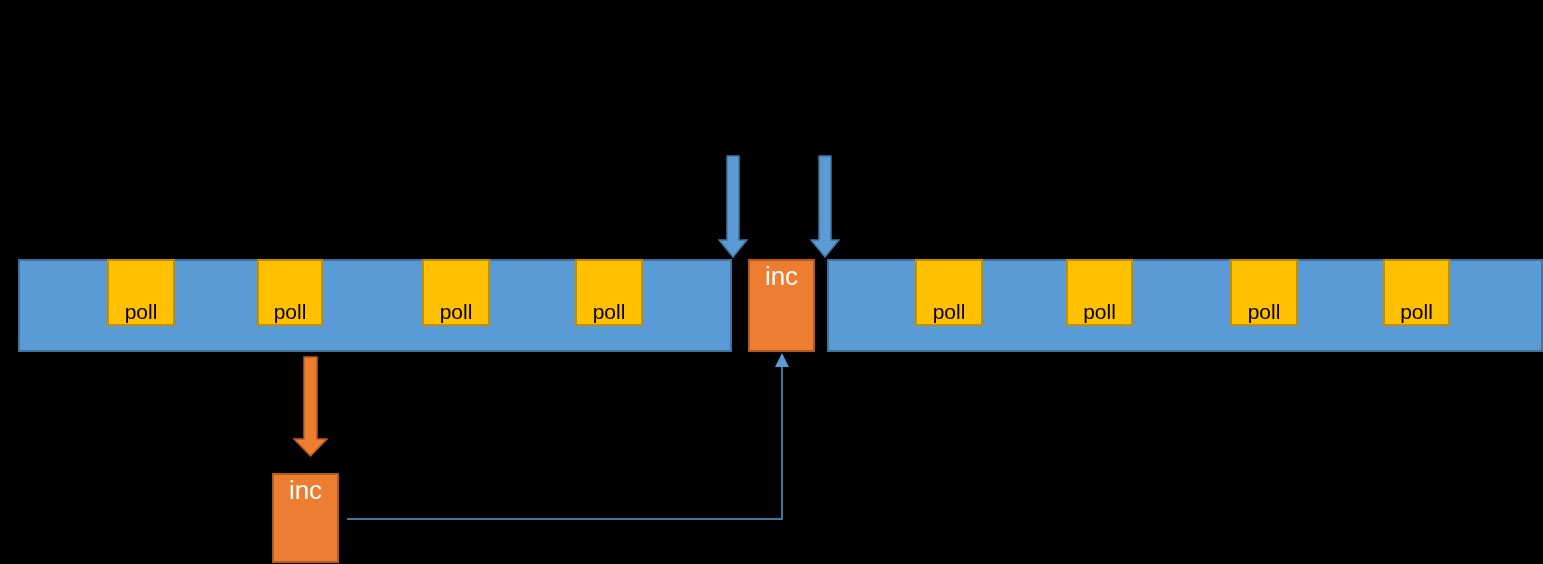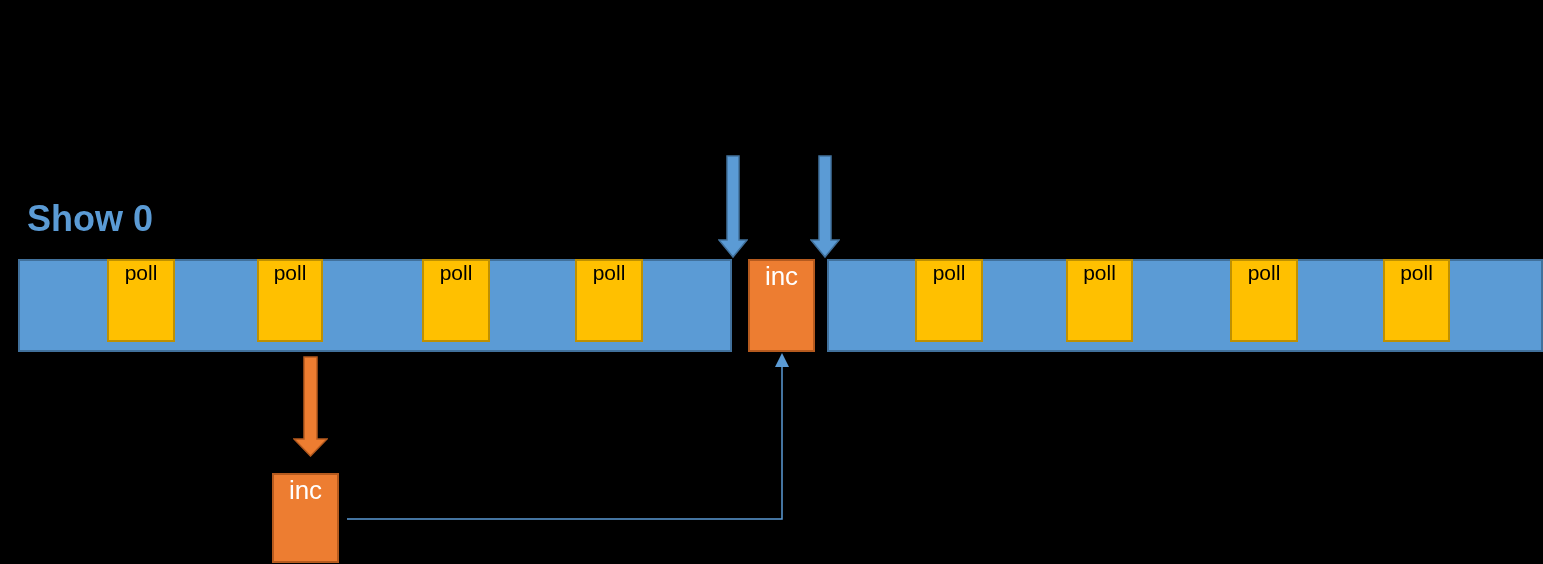--- a/index.html
+++ b/index.html
@@ -33,28 +33,28 @@
     box-sizing: border-box;
     background: var(--blue-fill, #5B9BD5);
     border: 2px solid var(--blue-border, #41719C);
   }
   #segment-show0 { left: 18px;  width: 714px; }
   #segment-show1 { left: 827px; width: 716px; }
 
   .poll-block {
     position: absolute;
     top: 259px;
-    height: 83px;
+    height: 67px;
     box-sizing: border-box;
     background: var(--yellow-fill, #FFC000);
     border: 2px solid var(--yellow-border, #BF9000);
     color: #000;
     font-size: 21px;
     display: flex;
-    align-items: flex-start;
+    align-items: flex-end;
     justify-content: center;
     z-index: 2;
   }
   .inc-block {
     position: absolute;
     box-sizing: border-box;
     background: var(--orange-fill, #ED7D31);
     border: 2px solid var(--orange-border, #B55A1E);
     color: #fff;
     font-size: 26px;
@@ -71,21 +71,20 @@
   .arrow-orange-shape { fill: var(--orange-fill, #ED7D31); stroke: var(--orange-border, #B55A1E); stroke-width: 1.5; }
 
   .connector-line { fill: none; stroke: var(--connector-blue, #5B9BD5); stroke-width: 1.5; }
   .connector-head { fill: var(--connector-blue, #5B9BD5); stroke: none; }
 </style>
 </head>
 <body>
 
 <div class="canvas">
 
-  <div id="show0-label" class="show-label">Show 0</div>
 
   <svg class="arrow-svg" style="left:718px; top:155px;" width="30" height="104" viewBox="0 0 30 104">
     <polygon class="arrow-blue-shape" points="9,1 21,1 21,85 29,85 15,102 1,85 9,85"></polygon>
   </svg>
   <svg class="arrow-svg" style="left:810px; top:155px;" width="30" height="104" viewBox="0 0 30 104">
     <polygon class="arrow-blue-shape" points="9,1 21,1 21,85 29,85 15,102 1,85 9,85"></polygon>
   </svg>
 
   <div id="segment-show0" class="segment"></div>
   <div class="poll-block" style="left:107px; width:68px;">

